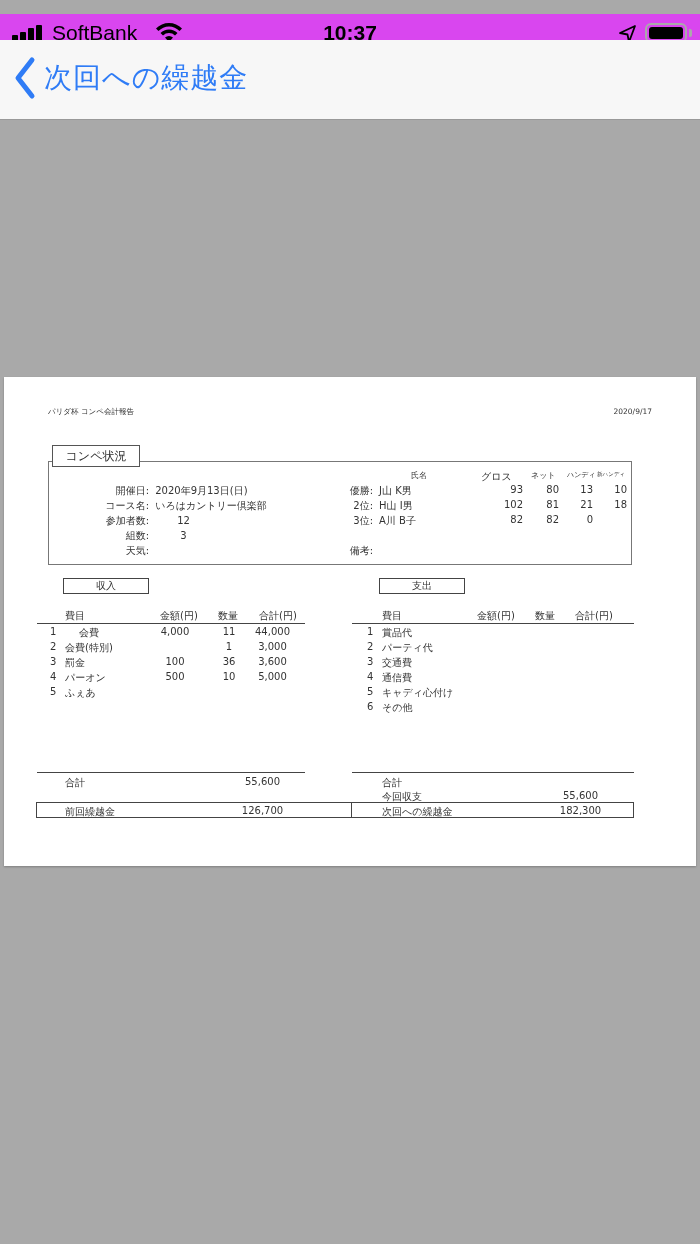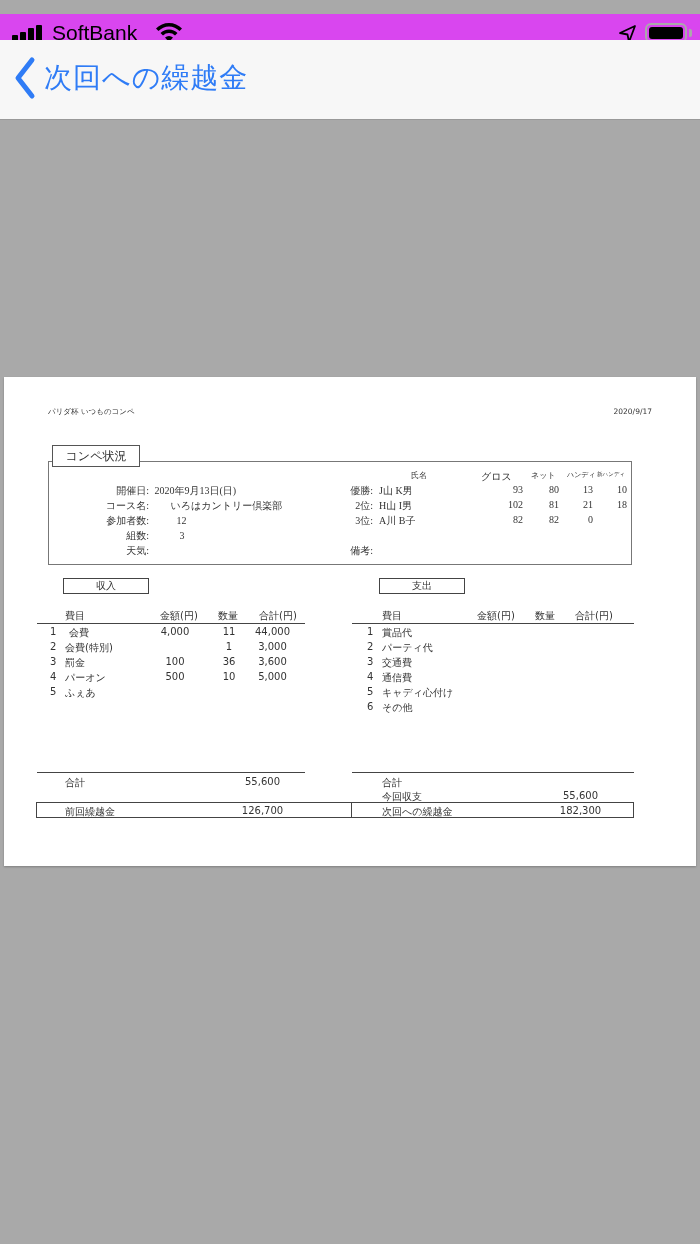--- a/index.html
+++ b/index.html
@@ -23,21 +23,21 @@
   .back-button { position: absolute; left: 10px; top: 16px; height: 44px; display: flex; align-items: center; cursor: pointer; }
   .back-chevron { width: 28px; height: 44px; }
   .back-label { font-size: 28px; color: #2f7cf6; margin-left: 6px; letter-spacing: 1px; }
 
   
   .doc { position: absolute; left: 4px; top: 377px; width: 692px; height: 489px; background: #fff; box-shadow: 0 1px 2px rgba(0,0,0,0.25); }
   .doc * { font-size: 10px; color: #333; }
   .doc-title { position: absolute; left: 44px; top: 30px; font-size: 7.5px !important; }
   .doc-date { position: absolute; right: 44px; top: 30px; font-size: 7.5px !important; }
 
-  .status-box { position: absolute; left: 44px; top: 84px; width: 584px; height: 104px; border: 1px solid #777; font-family: Liberation Serif, serif; }
+  .status-box { position: absolute; left: 44px; top: 84px; width: 584px; height: 104px; border: 1px solid #777; }
   .status-tab { position: absolute; left: 3px; top: -17px; width: 88px; height: 22px; background: #fff; border: 1px solid #555; text-align: center; line-height: 20px; font-size: 12px !important; }
   .kv { position: absolute; white-space: nowrap; }
   .kv .k { display: inline-block; text-align: right; }
   .sv { position: absolute; text-align: right; white-space: nowrap; }
 
   .section-label { position: absolute; width: 86px; height: 16px; border: 1px solid #444; text-align: center; line-height: 14px; }
   .hdr-line { position: absolute; height: 1px; background: #444; }
   .cell { position: absolute; white-space: nowrap; }
   .r { text-align: center; }
   .box-line { position: absolute; border: 1px solid #444; }
@@ -51,52 +51,53 @@
     <span style="left:8px;height:9px"></span>
     <span style="left:16px;height:13px"></span>
     <span style="left:24px;height:16px"></span>
   </div>
   <div class="carrier">SoftBank</div>
   <svg class="wifi" viewBox="0 0 28 22">
     <path d="M14 20 L10 15.5 A6 6 0 0 1 18 15.5 Z" fill="#000"></path>
     <path d="M5.5 11 A12 12 0 0 1 22.5 11 L20 13.6 A8.5 8.5 0 0 0 8 13.6 Z" fill="#000"></path>
     <path d="M1 6.5 A18 18 0 0 1 27 6.5 L24.5 9 A14.5 14.5 0 0 0 3.5 9 Z" fill="#000"></path>
   </svg>
+  <div class="clock">10:37</div>
   <svg class="loc" viewBox="0 0 20 20">
     <path d="M17 2 L2 9 L9.5 10.5 L11 18 Z" fill="none" stroke="#000" stroke-width="1.8" stroke-linejoin="round"></path>
   </svg>
   <div class="battery">
       <div class="fill"></div>
     </div>
   <div class="battery-cap"></div>
 </div>
 
 <div class="nav-bar">
   <div class="back-button">
     <svg class="back-chevron" viewBox="0 0 28 44">
       <path d="M22 4 L8 22 L22 40" fill="none" stroke="#2f7cf6" stroke-width="5" stroke-linecap="round" stroke-linejoin="round"></path>
     </svg>
     <span class="back-label">次回への繰越金</span>
   </div>
 </div>
 
 <div class="doc">
-  <div class="doc-title">パリダ杯 いつものコンペ</div>
+  <div class="doc-title">パリダ杯 コンペ会計報告</div>
   <div class="doc-date">2020/9/17</div>
 
   <div class="status-box">
     <div class="status-tab">コンペ状況</div>
 
     <div class="kv" style="left:0;top:22px">
       <span class="k" style="width:100px">開催日:</span>
       <span style="margin-left:3px">2020年9月13日(日)</span>
     </div>
     <div class="kv" style="left:0;top:37px">
       <span class="k" style="width:100px">コース名:</span>
-      <span style="margin-left:19px">いろはカントリー倶楽部</span>
+      <span style="margin-left:3px">いろはカントリー倶楽部</span>
     </div>
     <div class="kv" style="left:0;top:52px">
       <span class="k" style="width:100px">参加者数:</span>
       <span style="margin-left:25px">12</span>
     </div>
     <div class="kv" style="left:0;top:67px">
       <span class="k" style="width:100px">組数:</span>
       <span style="margin-left:28px">3</span>
     </div>
     <div class="kv" style="left:0;top:82px">
@@ -139,21 +140,21 @@
 
   <div class="section-label" style="left:59px;top:201px">収入</div>
   <div class="cell" style="left:61px;top:232px">費目</div>
   <div class="cell" style="left:156px;top:232px">金額(円)</div>
   <div class="cell" style="left:214px;top:232px">数量</div>
   <div class="cell" style="left:255px;top:232px">合計(円)</div>
   <div class="hdr-line" style="left:33px;top:246px;width:268px"></div>
 
   <div>
     <div class="cell" style="left:46px;top:249px">1</div>
-    <div class="cell" style="left:65px;top:249px">会費</div>
+    <div class="cell" style="left:75px;top:249px">会費</div>
     <div class="cell r" style="left:140px;width:62px;top:249px">4,000</div>
     <div class="cell r" style="left:210px;width:30px;top:249px">11</div>
     <div class="cell r" style="left:240px;width:57px;top:249px">44,000</div>
   </div>
   <div>
     <div class="cell" style="left:46px;top:264px">2</div>
     <div class="cell" style="left:61px;top:264px">会費(特別)</div>
     <div class="cell r" style="left:140px;width:62px;top:264px"></div>
     <div class="cell r" style="left:210px;width:30px;top:264px">1</div>
     <div class="cell r" style="left:240px;width:57px;top:264px">3,000</div>

